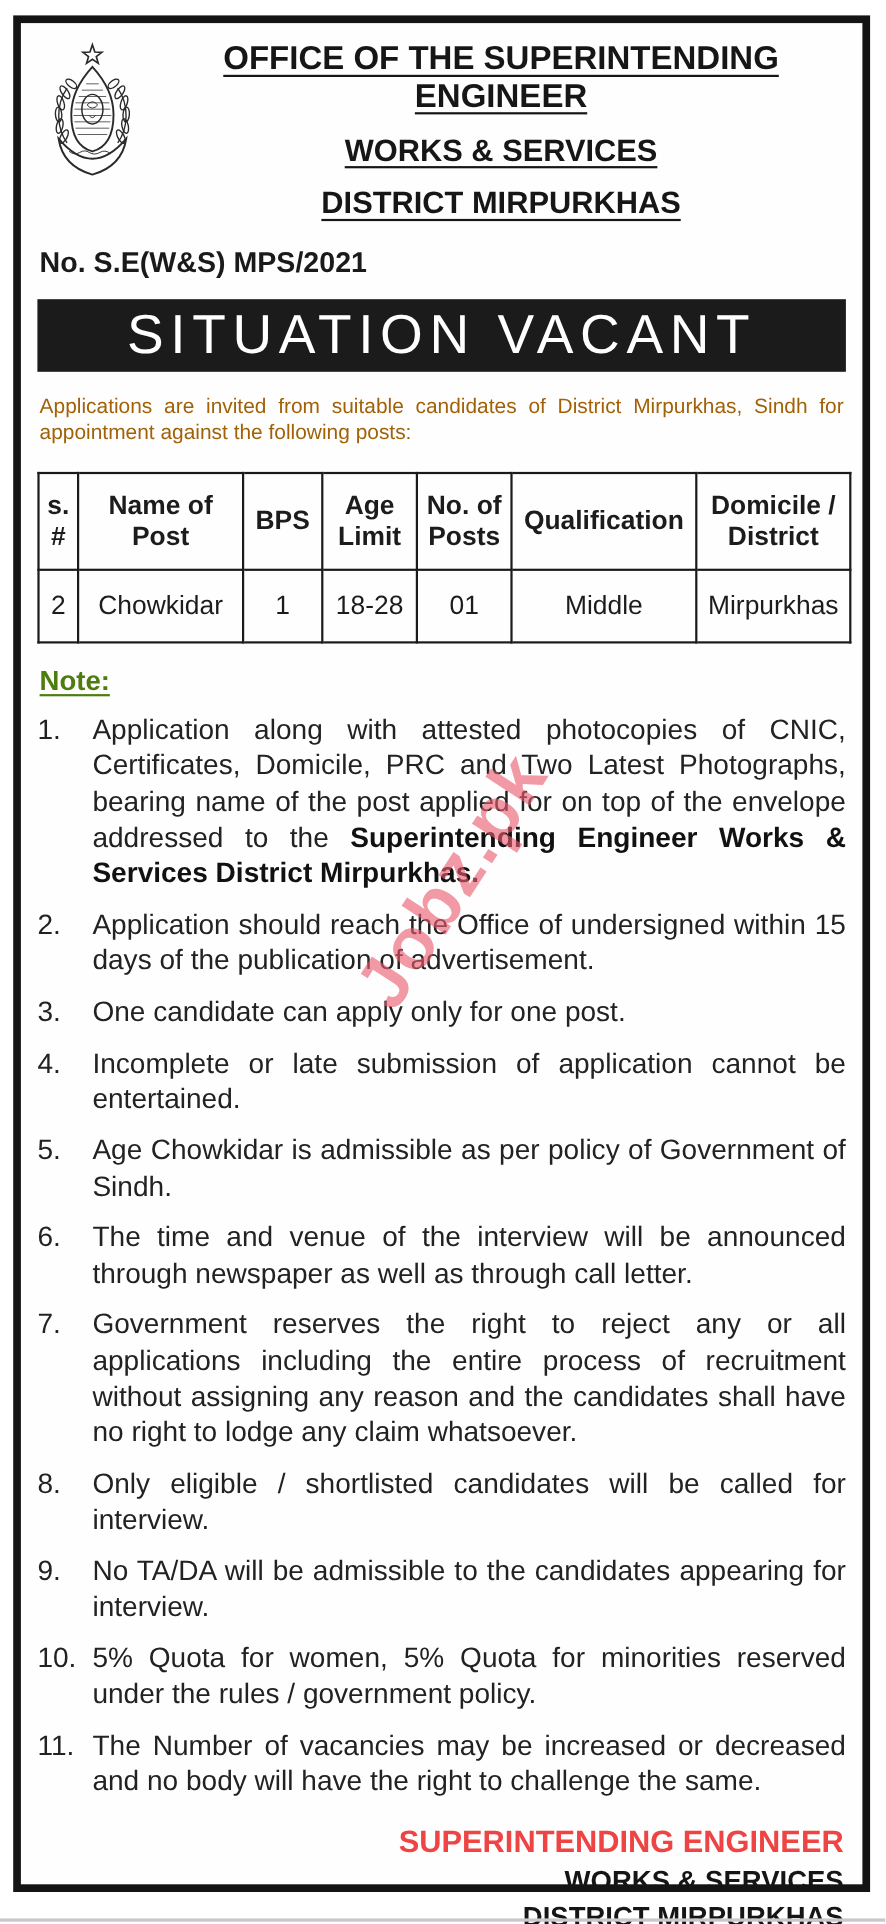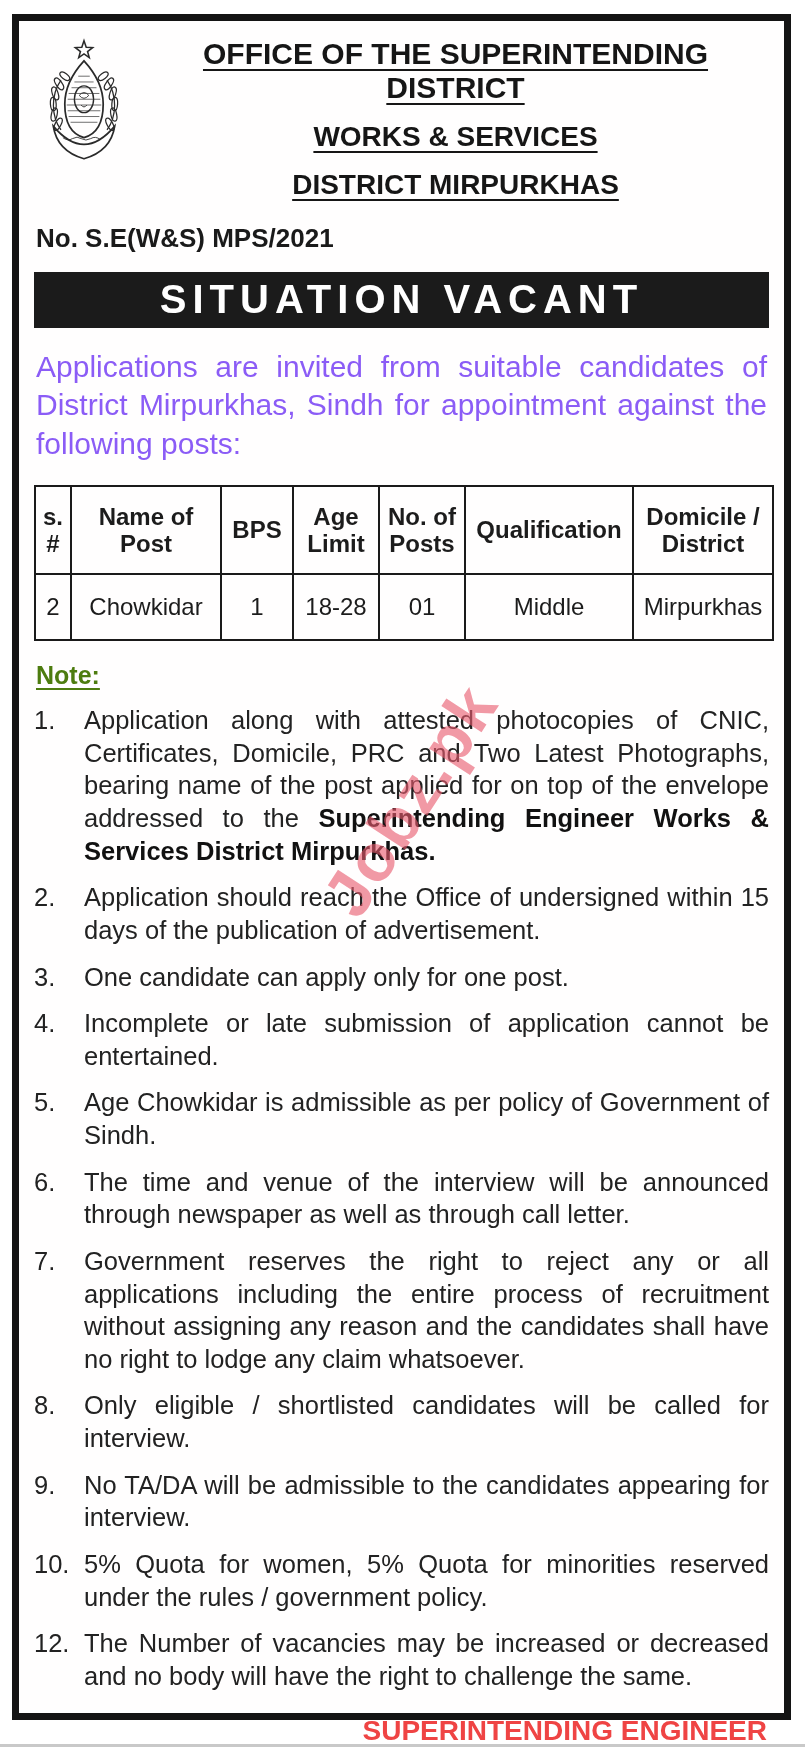--- a/index.html
+++ b/index.html
@@ -33,23 +33,23 @@
     text-decoration:underline;text-underline-offset:5px;text-decoration-thickness:2px;
     margin:0;color:#161616;}
   .ref-row{display:flex;justify-content:space-between;align-items:center;
     margin:22px 2px 0 2px;font-size:26px;font-weight:bold;color:#1a1a1a;}
   .ref-dated{white-space:pre;}
   
   .banner{
     margin-top:18px;background:#1b1b1b;color:#ffffff;
     text-align:center;padding:7px 0 9px 0;
   }
-  .banner-text{font-size:40px;font-weight:bold;letter-spacing:6px;line-height:1.0;}
-  
-  .intro{margin:20px 2px 0 2px;font-size:30px;line-height:1.28;text-align:justify;color:#8b5cf6;}
+  .banner-text{font-size:50px;font-weight:normal;letter-spacing:6px;line-height:1.0;}
+  
+  .intro{margin:20px 2px 0 2px;font-size:19px;line-height:1.28;text-align:justify;color:#a16207;}
   
   table.posts{border-collapse:collapse;width:100%;margin-top:22px;table-layout:fixed;}
   table.posts th, table.posts td{
     border:2px solid #1a1a1a;text-align:center;vertical-align:middle;
     font-size:24px;color:#1c1c1c;padding:6px 2px;
   }
   table.posts th{font-weight:bold;height:74px;line-height:1.15;}
   table.posts td{height:52px;}
   
   .note-heading{margin:20px 0 8px 2px;font-size:25px;font-weight:bold;
@@ -127,21 +127,21 @@
           <ellipse cx="81" cy="80" rx="3" ry="7" transform="rotate(-12 81 80)"></ellipse>
           <ellipse cx="77" cy="90" rx="3" ry="7" transform="rotate(-28 77 90)"></ellipse>
           <ellipse cx="70" cy="40" rx="3" ry="6" transform="rotate(52 70 40)"></ellipse>
         </g>
 
         <path class="ln" stroke-width="1.8" d="M18,92 Q50,130 82,92 Q78,118 50,126 Q22,118 18,92 Z"></path>
         <path class="ln" stroke-width="0.9" d="M28,104 q5,4 10,1 q5,-3 9,0 q5,3 10,0 q5,-3 10,1"></path>
       </svg>
     </div>
     <div class="titles">
-      <div class="title-1">OFFICE OF THE SUPERINTENDING DISTRICT</div>
+      <div class="title-1">OFFICE OF THE SUPERINTENDING ENGINEER</div>
       <div class="title-2">WORKS &amp; SERVICES</div>
       <div class="title-3">DISTRICT MIRPURKHAS</div>
     </div>
   </div>
 
   <div class="ref-row">
     <span class="ref-no">No. S.E(W&amp;S) MPS/2021</span>
   </div>
 
   <div class="banner">
@@ -220,21 +220,21 @@
     </li>
     <li>
       <span class="num">9.</span>
       <span class="body">No TA/DA will be admissible to the candidates appearing for interview.</span>
     </li>
     <li>
       <span class="num">10.</span>
       <span class="body">5% Quota for women, 5% Quota for minorities reserved under the rules / government policy.</span>
     </li>
     <li>
-      <span class="num">12.</span>
+      <span class="num">11.</span>
       <span class="body">The Number of vacancies may be increased or decreased and no body will have the right to challenge the same.</span>
     </li>
   </ol>
 
   <div class="signature">
     <div class="sig-1">SUPERINTENDING ENGINEER</div>
     <div class="sig-2">WORKS &amp; SERVICES</div>
     <div class="sig-3">DISTRICT MIRPURKHAS</div>
   </div>
 

